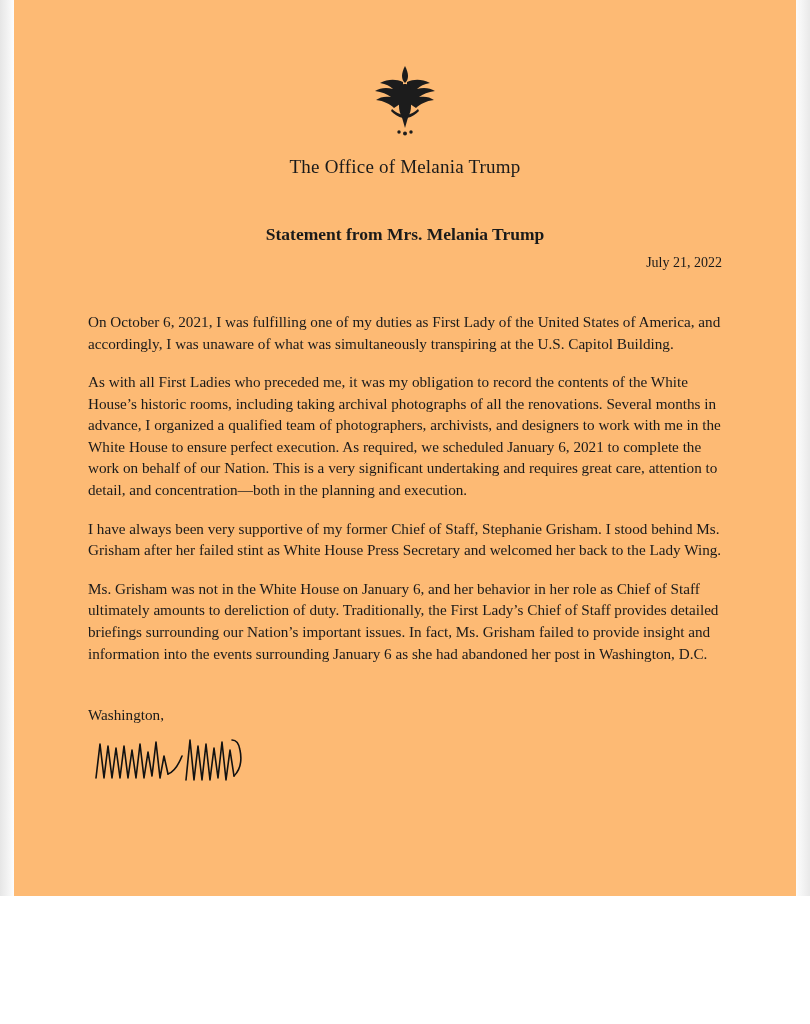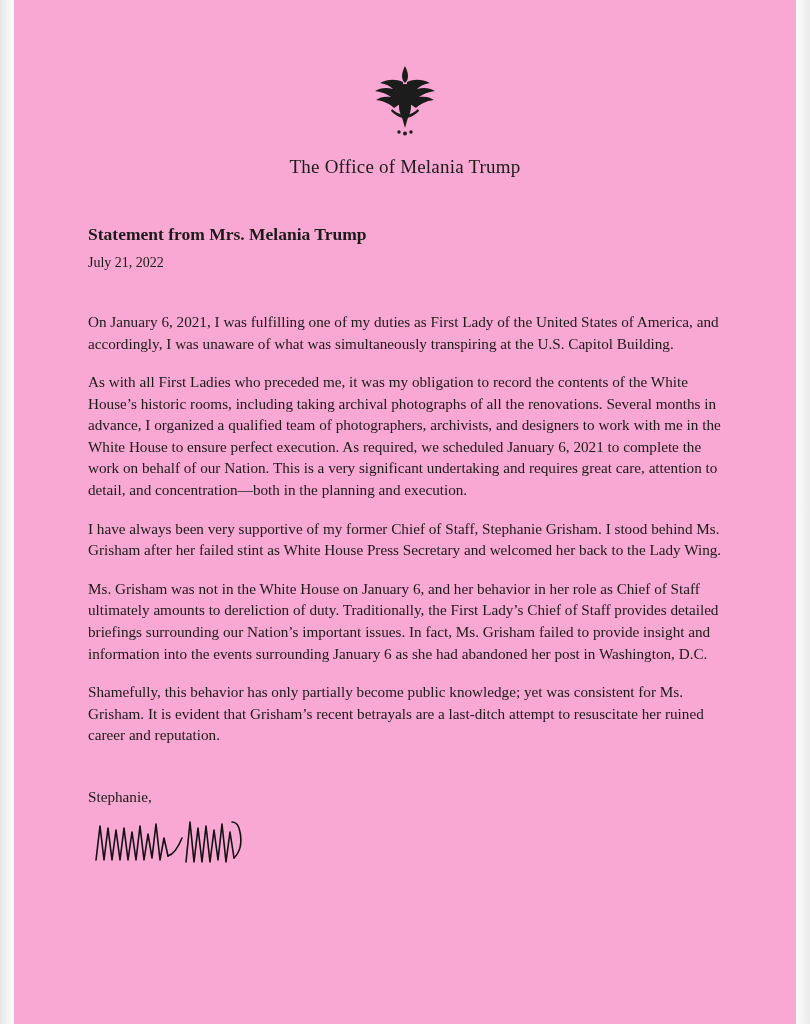--- a/index.html
+++ b/index.html
@@ -10,22 +10,22 @@
   body {
     width: 810px;
     height: 1024px;
     font-family: "Liberation Serif", serif;
     color: #1a1a1a;
     overflow: hidden;
   }
   .page {
     position: relative;
     width: 810px;
-    height: 1024px;
-    background: #f9a8d4;
+    height: 896px;
+    background: #fdba74;
     box-sizing: border-box;
     font-family: Liberation Serif, serif;
   }
   
   .page::before {
     content: "";
     position: absolute;
     left: 0; top: 0; bottom: 0;
     width: 14px;
     background: linear-gradient(to right, #e6e6e6, #fdfdfd);
@@ -54,27 +54,27 @@
     display: inline-block;
     line-height: 0;
   }
   .header-office {
     text-align: center;
     font-size: 19px;
     margin-top: 14px;
     letter-spacing: 0.2px;
   }
   .statement-title {
-    text-align: left;
+    text-align: center;
     font-size: 17.5px;
     font-weight: bold;
     margin-top: 46px;
   }
   .statement-date {
-    text-align: left;
+    text-align: right;
     font-size: 14px;
     margin-top: 10px;
   }
 
   .body-text {
     margin-top: 40px;
     font-size: 15.2px;
     line-height: 1.42;
     text-align: left;
   }
@@ -122,28 +122,27 @@
         </svg>
       </span>
     </div>
 
     <div class="header-office">The Office of Melania Trump</div>
 
     <div class="statement-title">Statement from Mrs. Melania Trump</div>
     <div class="statement-date">July 21, 2022</div>
 
     <div class="body-text">
-      <p>On January 6, 2021, I was fulfilling one of my duties as First Lady of the United States of America, and accordingly, I was unaware of what was simultaneously transpiring at the U.S. Capitol Building.</p>
+      <p>On October 6, 2021, I was fulfilling one of my duties as First Lady of the United States of America, and accordingly, I was unaware of what was simultaneously transpiring at the U.S. Capitol Building.</p>
       <p>As with all First Ladies who preceded me, it was my obligation to record the contents of the White House’s historic rooms, including taking archival photographs of all the renovations. Several months in advance, I organized a qualified team of photographers, archivists, and designers to work with me in the White House to ensure perfect execution. As required, we scheduled January 6, 2021 to complete the work on behalf of our Nation. This is a very significant undertaking and requires great care, attention to detail, and concentration—both in the planning and execution.</p>
       <p>I have always been very supportive of my former Chief of Staff, Stephanie Grisham. I stood behind Ms. Grisham after her failed stint as White House Press Secretary and welcomed her back to the Lady Wing.</p>
       <p>Ms. Grisham was not in the White House on January 6, and her behavior in her role as Chief of Staff ultimately amounts to dereliction of duty. Traditionally, the First Lady’s Chief of Staff provides detailed briefings surrounding our Nation’s important issues. In fact, Ms. Grisham failed to provide insight and information into the events surrounding January 6 as she had abandoned her post in Washington, D.C.</p>
-      <p>Shamefully, this behavior has only partially become public knowledge; yet was consistent for Ms. Grisham. It is evident that Grisham’s recent betrayals are a last-ditch attempt to resuscitate her ruined career and reputation.</p>
     </div>
 
-    <div class="closing">Stephanie,</div>
+    <div class="closing">Washington,</div>
 
     <div class="signature-area">
       <svg width="180" height="74" viewBox="0 0 180 74" aria-hidden="true">
         <g fill="none" stroke="#111111" stroke-width="1.6" stroke-linecap="round" stroke-linejoin="round">
           <path d="M6 52 L10 18 L14 52 L18 20 L22 52 L26 22 L30 52 L34 20 L38 52 L42 24 L46 52 L50 18 L54 52 L58 26 L62 50 L66 16 L70 52 L74 30 L78 48"></path>
           <path d="M78 48 C84 46 88 40 92 30"></path>
           <path d="M96 54 L100 14 L104 54 L108 20 L112 54 L116 18 L120 54 L124 22 L128 52 L132 16 L136 54 L140 24 L144 50"></path>
           <path d="M144 50 C150 44 152 34 150 24 C149 18 146 14 142 14"></path>
         </g>
       </svg>

